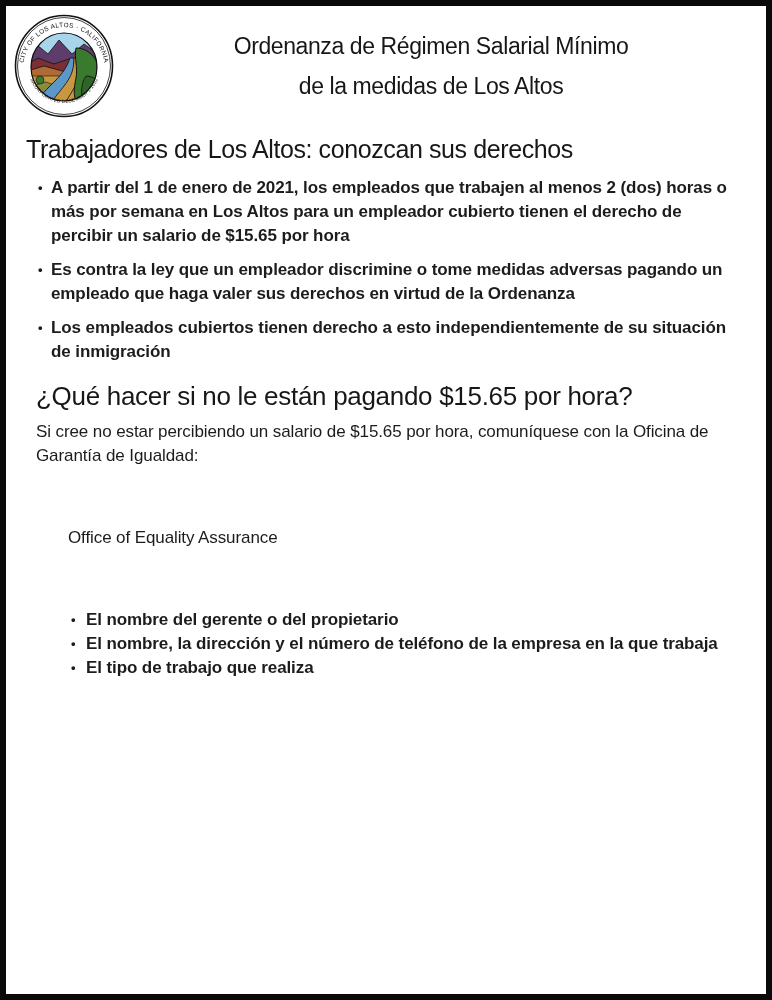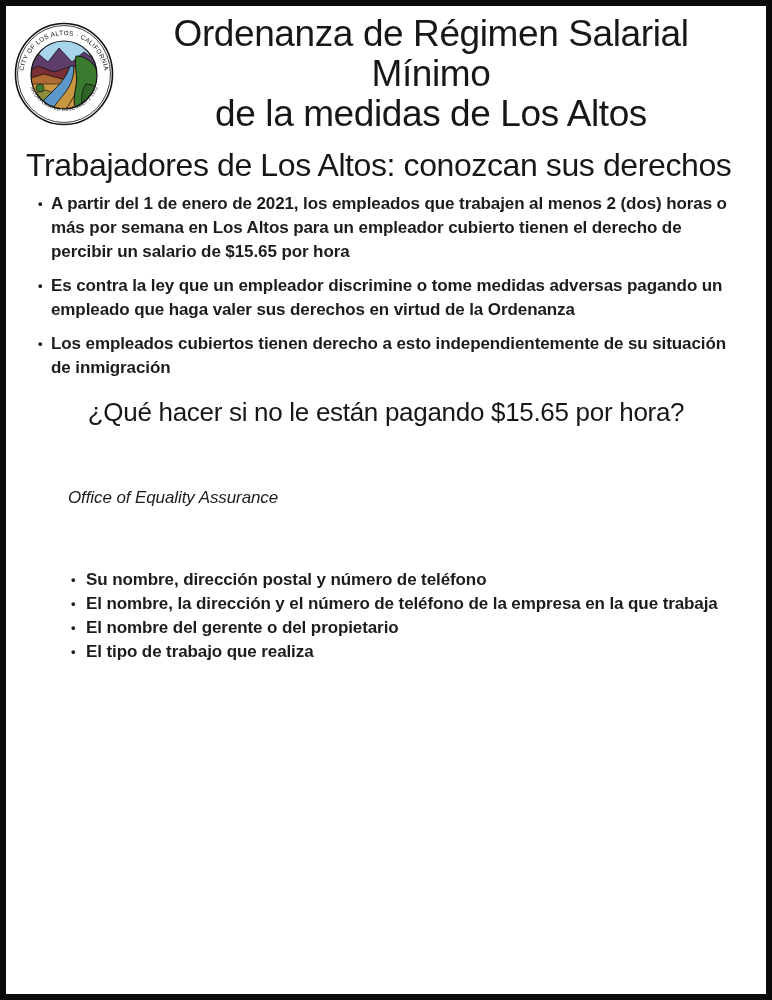--- a/index.html
+++ b/index.html
@@ -17,41 +17,41 @@
   
   .header{
     display:flex;
     align-items:center;
     padding:8px 18px 2px 8px;
   }
   .seal{width:100px;height:104px;flex:0 0 auto;}
   .titleblock{
     flex:1 1 auto;
     text-align:center;
-    font-size:37px;
+    font-size:23px;
     line-height:40px;
     letter-spacing:-0.4px;
     color:#171717;
   }
   
   .main{padding:0 30px 0 30px;}
   .h2{
-    font-size:32px;
+    font-size:25px;
     line-height:34px;
     letter-spacing:-0.4px;
     margin:12px 0 10px -10px;
     font-weight:400;
     color:#171717;
   }
   .h3{
     font-size:26px;
     line-height:32px;
     letter-spacing:-0.3px;
     margin:10px 0 8px 0;
-    text-align:center;
+    text-align:left;
     font-weight:400;
     color:#171717;
   }
   .body-text{font-size:17px;line-height:24px;letter-spacing:-0.1px;}
   p.para{margin:0 0 12px 0;}
   p.para.tight{margin-bottom:6px;}
   ul.bullets{
     list-style:none;
     margin:0 0 8px 0;
     padding:0 4px 0 2px;
@@ -69,21 +69,20 @@
     left:0;top:0;
     font-size:13px;
   }
   ul.bullets.sub{
     margin:0 0 12px 33px;
   }
   ul.bullets.sub > li{margin-bottom:0;padding-left:15px;}
   .address{
     margin:10px 0 10px 32px;
     white-space:pre-wrap;
-    font-style:italic;
   }
   .address div{white-space:pre-wrap;}
 </style>
 </head>
 <body>
 
 <div class="page">
 
   <div class="header">
     <svg class="seal" viewBox="0 0 100 104" aria-hidden="true">
@@ -134,29 +133,29 @@
     <div class="h2">Trabajadores de Los Altos: conozcan sus derechos</div>
 
     <ul class="bullets">
       <li><span>A partir del 1 de enero de 2021, los empleados que trabajen al menos 2 (dos) horas o más por semana en Los Altos para un empleador cubierto tienen el derecho de percibir un salario de $15.65 por hora</span></li>
       <li><span>Es contra la ley que un empleador discrimine o tome medidas adversas pagando un empleado que haga valer sus derechos en virtud de la Ordenanza</span></li>
       <li><span>Los empleados cubiertos tienen derecho a esto independientemente de su situación de inmigración</span></li>
     </ul>
 
     <div class="h3">¿Qué hacer si no le están pagando $15.65 por hora?</div>
 
+    <p class="para tight">Si cree no estar percibiendo un salario de $15.65 por hora, comuníquese con la Oficina de Garantía de Igualdad:</p>
 
     <div class="address">
       <div>Office of Equality Assurance</div>
     </div>
 
 
     <ul class="bullets sub">
-      <li><span>Su nombre, dirección postal y número de teléfono</span></li>
+      <li><span>El nombre del gerente o del propietario</span></li>
       <li><span>El nombre, la dirección y el número de teléfono de la empresa en la que trabaja</span></li>
-      <li><span>El nombre del gerente o del propietario</span></li>
       <li><span>El tipo de trabajo que realiza</span></li>
 
     </ul>
 
   </div>
 
 </div>
 
 </body></html>

